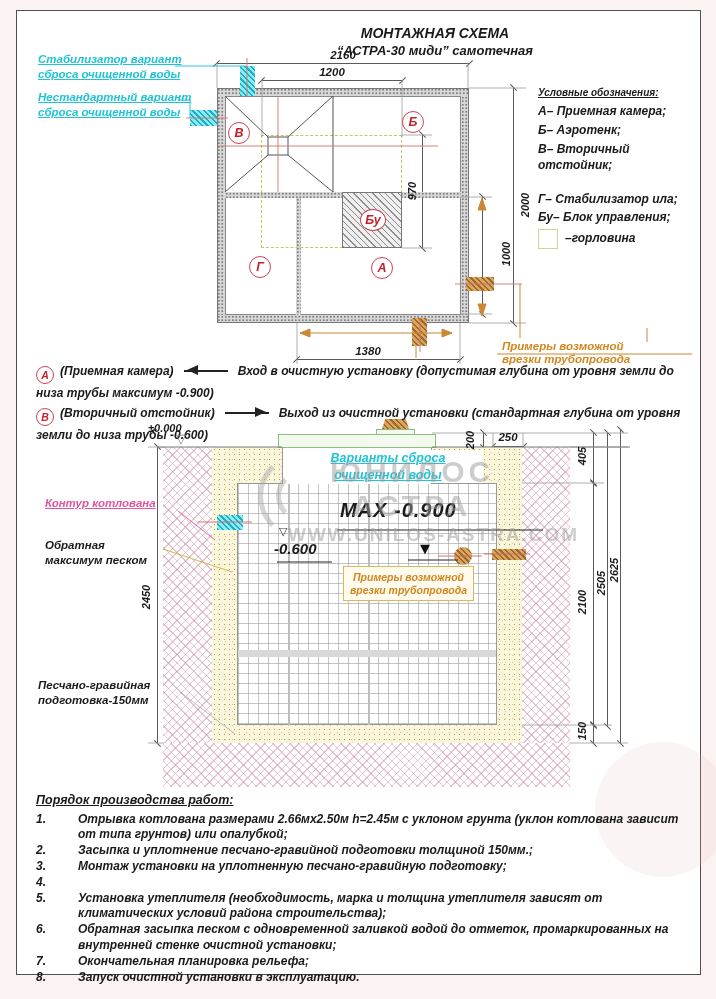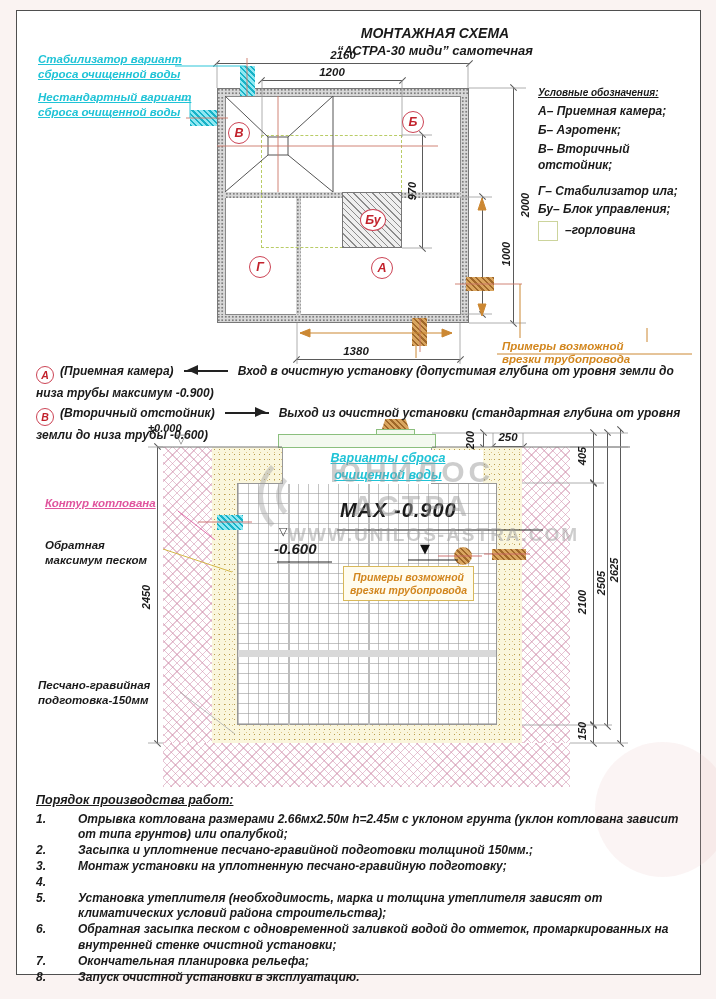--- a/index.html
+++ b/index.html
@@ -140,31 +140,31 @@
   <span class="ht" style="left:343px;top:55px">2160</span>
   <div class="dimh" style="left:262px;top:80px;width:140px"></div>
   <span class="ht" style="left:332px;top:72px">1200</span>
   <div class="dimv" style="left:422px;top:135px;height:113px"></div>
   <span class="vt" style="left:412px;top:191px">970</span>
   <div class="dimv" style="left:513px;top:88px;height:235px"></div>
   <span class="vt" style="left:525px;top:205px">2000</span>
   <div class="dimv" style="left:482px;top:197px;height:117px"></div>
   <span class="vt" style="left:506px;top:254px">1000</span>
   <div class="dimh" style="left:297px;top:359px;width:163px"></div>
-  <span class="ht" style="left:356px;top:351px">1380</span>
+  <span class="ht" style="left:368px;top:351px">1380</span>
 
   <div class="abs t orange pre" style="left:502px;top:340px;font-size:11.5px;line-height:13px;z-index:5">Примеры возможной
 врезки трубопровода</div>
 
   <div class="abs" style="left:538px;top:86px;width:168px;z-index:5">
     <div class="t u" style="font-size:10px">Условные обозначения:</div>
     <div class="t" style="margin-top:5px">А– Приемная камера;</div>
     <div class="t" style="margin-top:3px">Б– Аэротенк;</div>
     <div class="t" style="margin-top:3px">В– Вторичный отстойник;</div>
-    <div class="t" style="margin-top:10px">Г– Стабилизатор ила;</div>
+    <div class="t" style="margin-top:18px">Г– Стабилизатор ила;</div>
     <div class="t" style="margin-top:3px">Бу– Блок управления;</div>
     <div style="display:flex;align-items:center;margin-top:3px">
       <span style="width:20px;height:20px;border:1.2px solid #ccd49c;display:inline-block;background:#fff"></span>
       <span class="t" style="margin-left:7px">–горловина</span>
     </div>
   </div>
 
   <div class="abs" style="left:36px;top:362px;width:662px;z-index:5">
     <div class="note">
       <span class="cl2 inl">

